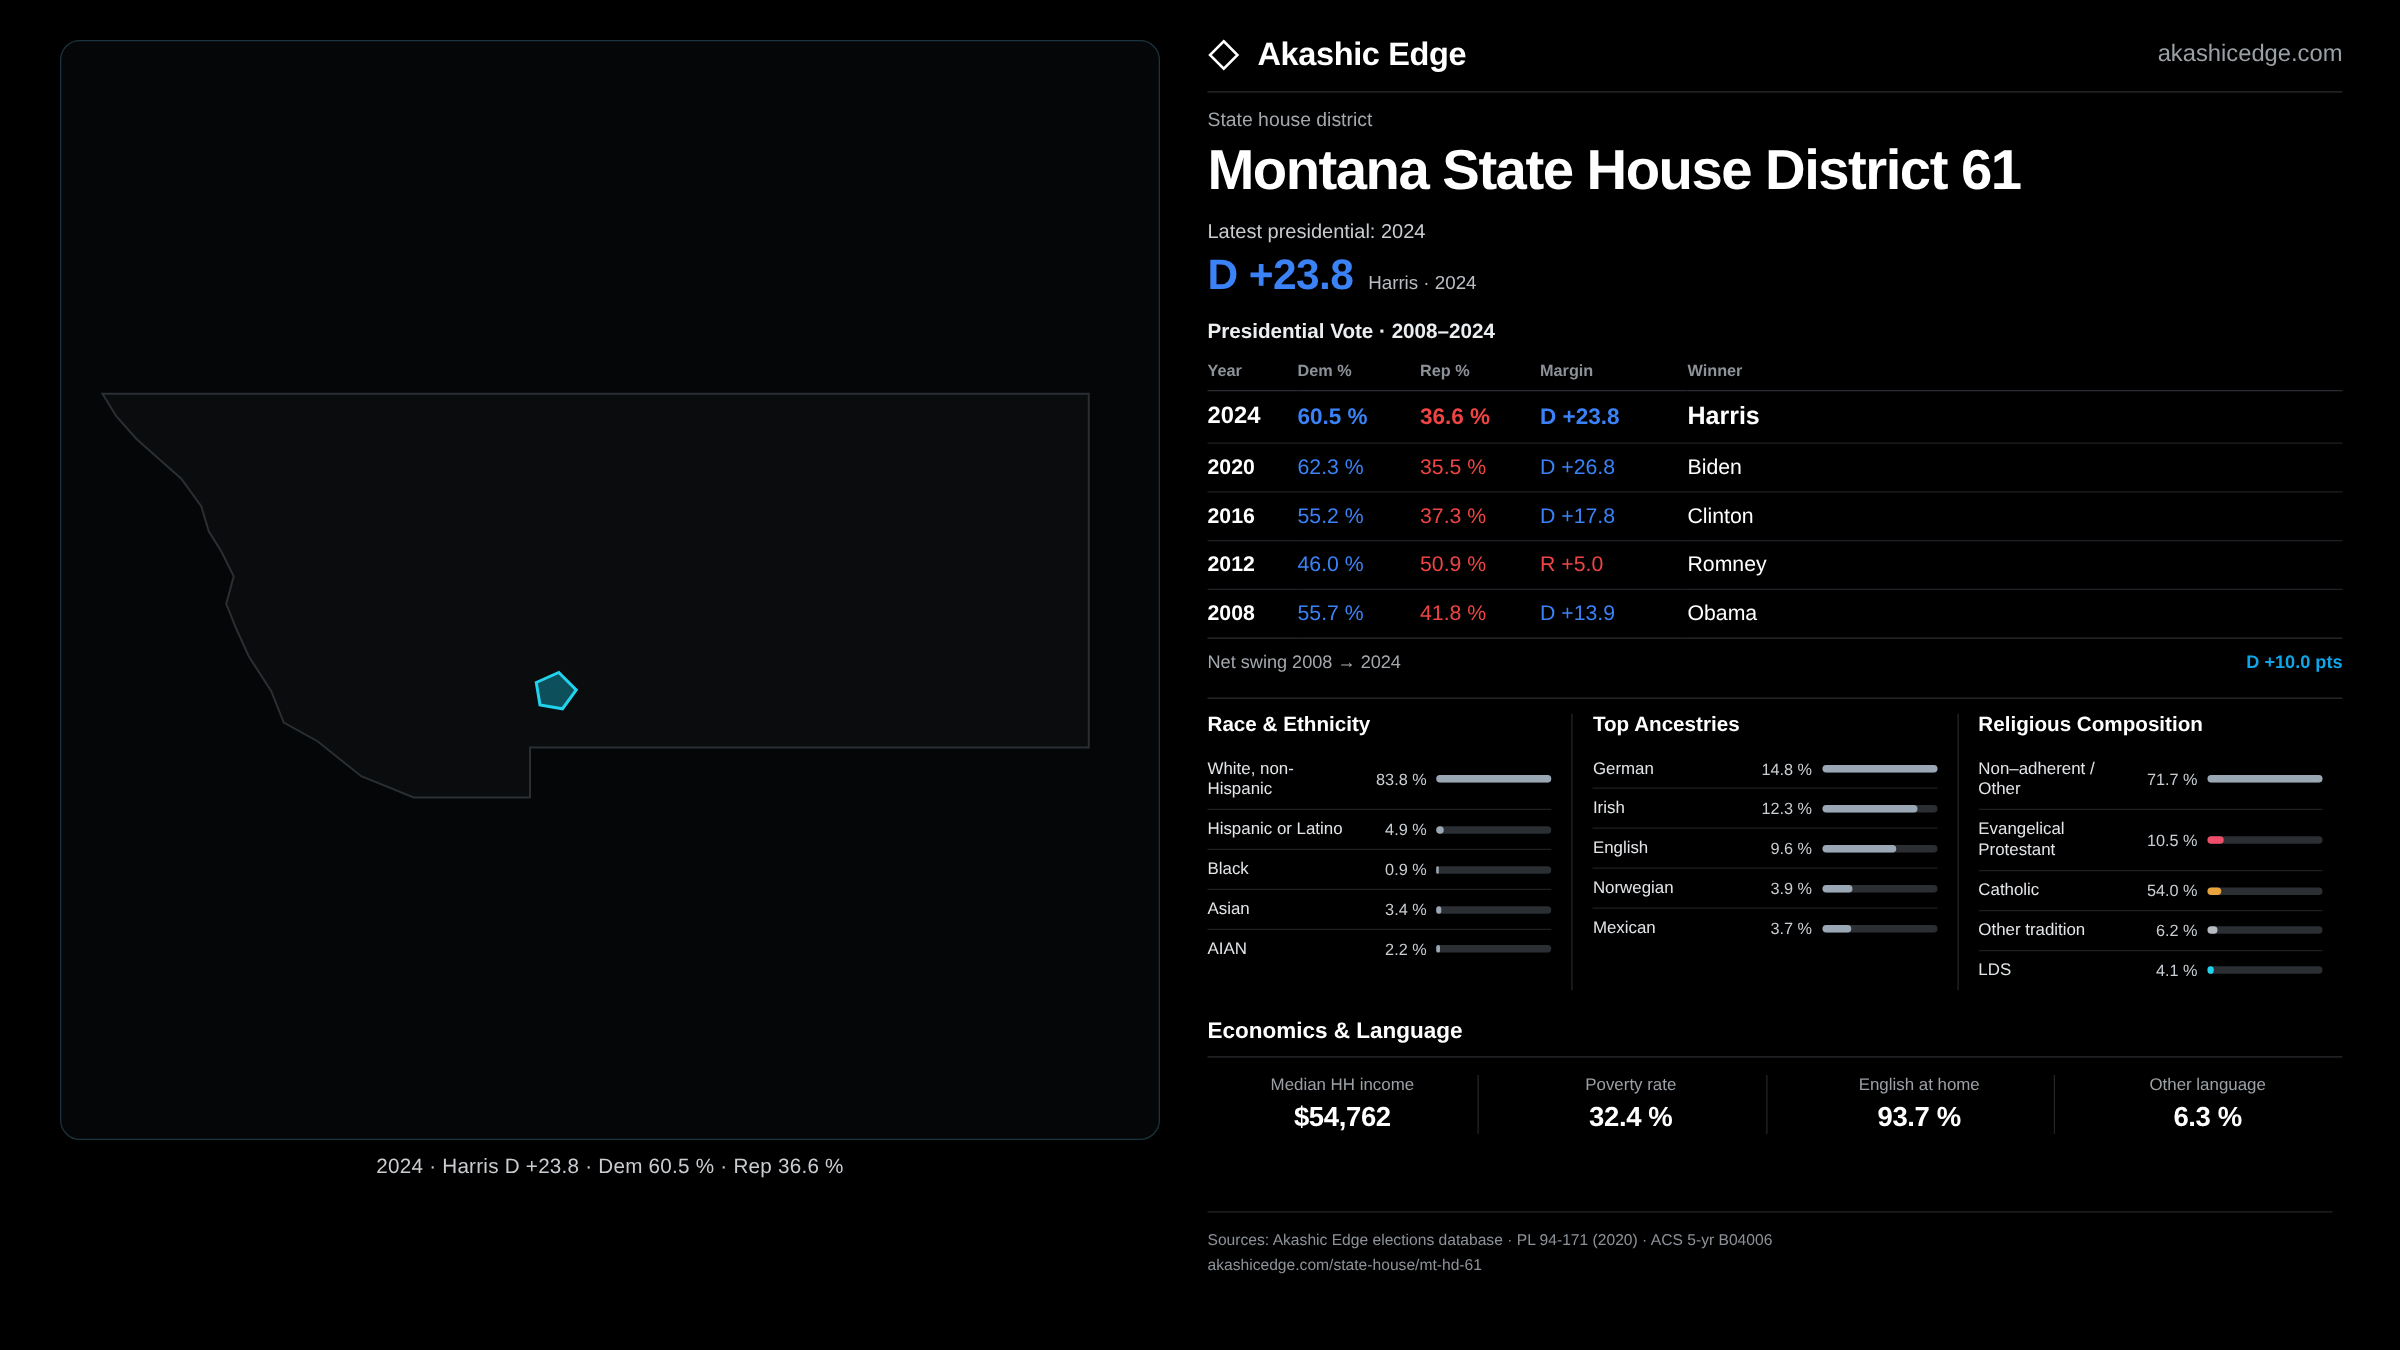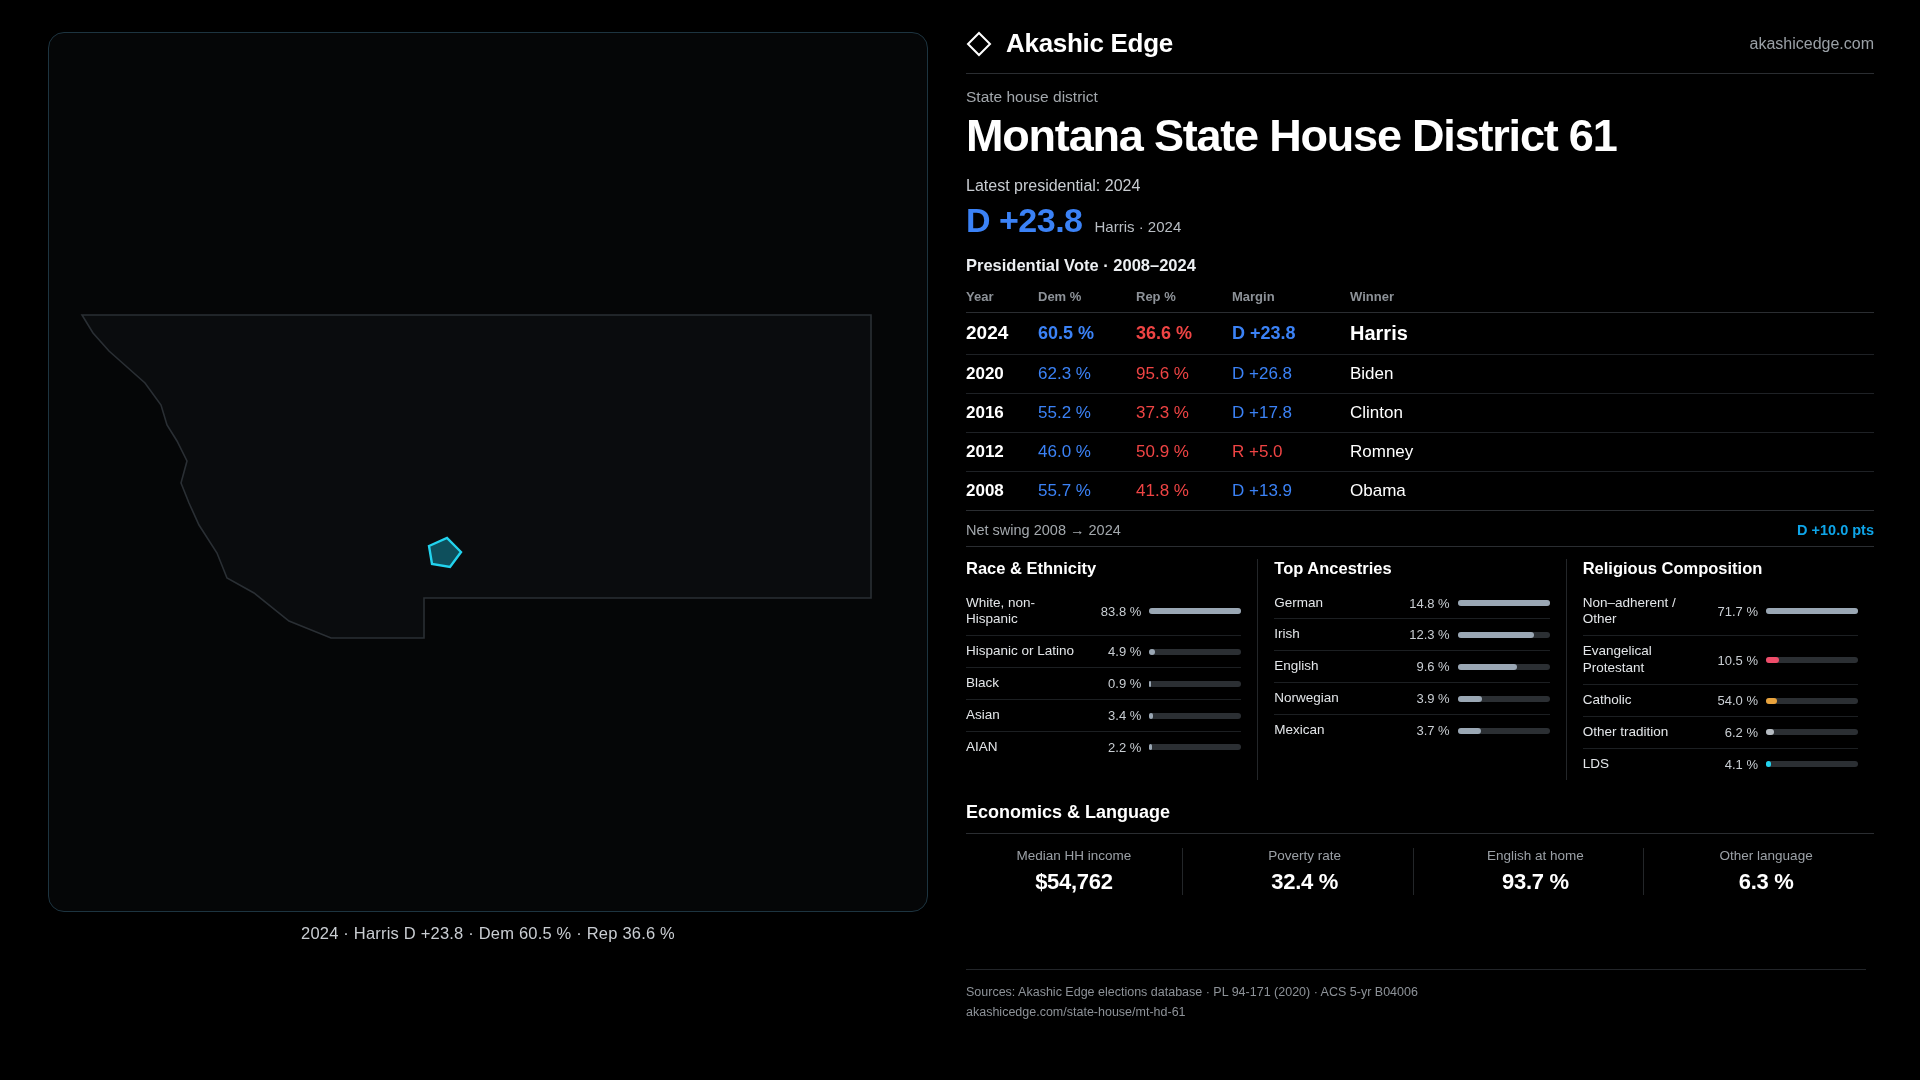--- a/index.html
+++ b/index.html
@@ -51,21 +51,21 @@
     padding: 28px 46px 0 36px;
   }
   .brandrow {
     display: flex; align-items: center; justify-content: space-between;
     padding-bottom: 14px;
     border-bottom: 1px solid #2a2d31;
   }
   .brandleft { display: flex; align-items: center; gap: 14px; }
   .diamond-icon { width: 26px; height: 26px; display:block; }
   .brandname { font-size: 26px; font-weight: 700; letter-spacing: -0.3px; }
-  .brandurl { font-size: 16px; color: #9aa0a6; }
+  .brandurl { font-size: 19px; color: #9aa0a6; }
 
   .eyebrow {
     margin-top: 14px;
     font-size: 15.5px;
     color: #a3a8ad;
   }
   .bigtitle {
     margin-top: 6px;
     font-size: 45px;
     font-weight: 700;
@@ -121,21 +121,21 @@
   .c-win   { font-size: 16px; }
   tr.latest .c-year { font-size: 19px; }
   tr.latest .c-dem, tr.latest .c-rep, tr.latest .c-marg { font-size: 18px; font-weight: 600; }
   tr.latest .c-win { font-size: 20px; font-weight: 600; }
   .marg-d { color: #3b82f6; }
   .marg-r { color: #ef4444; }
 
   .swingrow {
     display: flex; justify-content: space-between; align-items: center;
     margin-top: 11px;
-    padding-bottom: 8px;
+    padding-bottom: 20px;
     border-bottom: 1px solid #2a2d31;
   }
   .swing-label { font-size: 14.5px; color: #a3a8ad; }
   .swing-val { font-size: 14.5px; color: #0ea5e9; font-weight: 600; }
 
   
   .demo-wrap {
     display: flex;
     margin-top: 12px;
     gap: 0;
@@ -240,21 +240,21 @@
           <tr class="latest">
             <td class="c-year">2024</td>
             <td class="c-dem">60.5 %</td>
             <td class="c-rep">36.6 %</td>
             <td class="c-marg marg-d">D +23.8</td>
             <td class="c-win">Harris</td>
           </tr>
           <tr>
             <td class="c-year">2020</td>
             <td class="c-dem">62.3 %</td>
-            <td class="c-rep">95.6 %</td>
+            <td class="c-rep">35.5 %</td>
             <td class="c-marg marg-d">D +26.8</td>
             <td class="c-win">Biden</td>
           </tr>
           <tr>
             <td class="c-year">2016</td>
             <td class="c-dem">55.2 %</td>
             <td class="c-rep">37.3 %</td>
             <td class="c-marg marg-d">D +17.8</td>
             <td class="c-win">Clinton</td>
           </tr>

